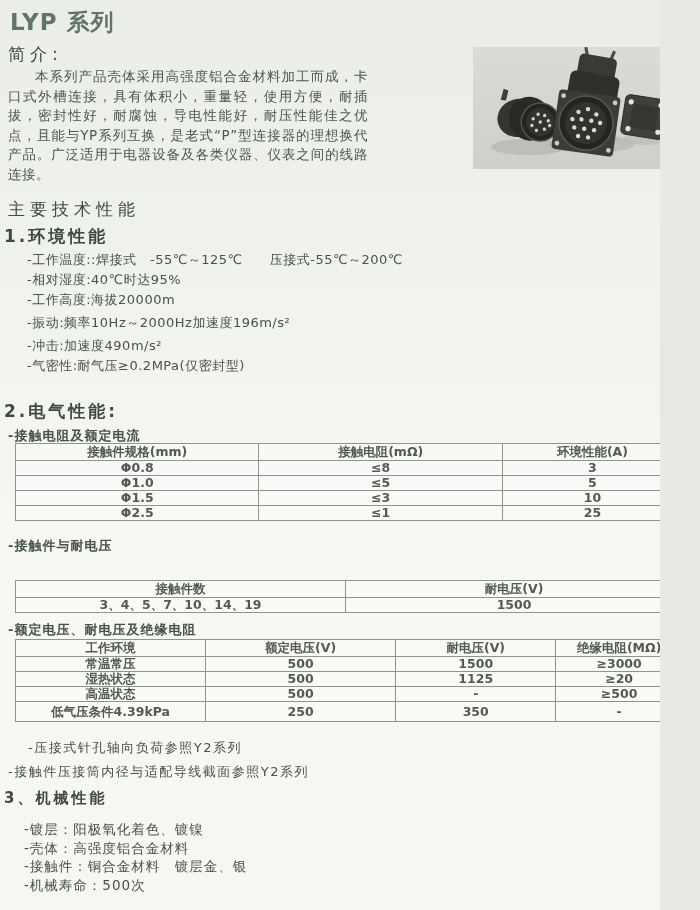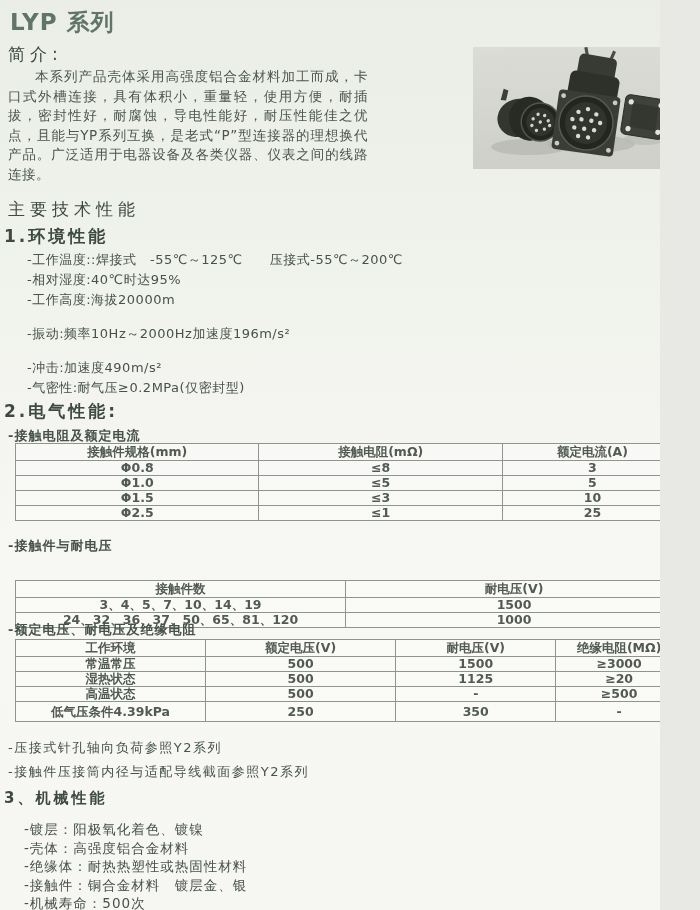--- a/index.html
+++ b/index.html
@@ -12,21 +12,21 @@
     padding-left:44px;
   }
   .title{position:absolute;left:10px;top:7px;font-size:23px;font-weight:bold;color:#5e7568;letter-spacing:1px;}
   .intro-heading{position:absolute;left:8px;top:43px;font-size:17px;letter-spacing:5px;color:#3d4a42;}
   .intro-body{position:absolute;left:8px;top:67px;width:360px;font-size:13.5px;line-height:19.5px;
     text-align:justify;text-indent:2em;color:#4a564e;letter-spacing:0.5px;}
   .photo{position:absolute;left:473px;top:47px;width:202px;height:122px;}
   .sec-heading{position:absolute;font-size:17px;color:#3d4a42;letter-spacing:5px;}
   .num-heading{position:absolute;font-size:17px;color:#3d4a42;letter-spacing:3px;font-weight:bold;}
   .env-items{position:absolute;left:27px;top:250px;font-size:13px;line-height:20px;color:#46524a;letter-spacing:0.5px;}
-  .env-items .gap{margin-top:14px;}
+  .env-items .gap{margin-top:3px;}
   .tbl-label{position:absolute;left:8px;font-size:13px;color:#46524a;letter-spacing:1px;font-weight:bold;}
   table.tbl{position:absolute;left:15px;width:668px;border-collapse:collapse;font-size:12.5px;color:#515b54;
     background:rgba(255,255,255,0.35);}
   table.tbl th,table.tbl td{border:1px solid #8e958d;padding:0 4px;text-align:center;font-weight:bold;height:14px;line-height:14px;}
   table.tbl th{height:16px;}
   table.t3 tr:last-child td{height:19px;}
   .note{position:absolute;left:8px;font-size:13px;color:#46524a;letter-spacing:1.5px;}
   .mech-items{position:absolute;left:24px;top:820px;font-size:13.5px;line-height:18.5px;color:#46524a;letter-spacing:1px;}
 </style>
 </head>
@@ -126,21 +126,21 @@
   </div>
 
   <div class="num-heading" style="left:4px;top:400px;">2.电气性能:</div>
 
   <div class="tbl-label" style="top:427px;">-接触电阻及额定电流</div>
   <table class="tbl t1" style="top:443px;">
     <thead>
       <tr>
         <th style="width:36.5%">接触件规格(mm)</th>
         <th style="width:36.5%">接触电阻(mΩ)</th>
-        <th style="width:27%">额定电流(A)</th>
+        <th style="width:27%">环境性能(A)</th>
       </tr>
     </thead>
     <tbody>
       <tr>
         <td>Φ0.8</td>
         <td>≤8</td>
         <td>3</td>
       </tr>
       <tr>
         <td>Φ1.0</td>
@@ -165,24 +165,20 @@
     <thead>
       <tr>
         <th style="width:49.5%">接触件数</th>
         <th style="width:50.5%">耐电压(V)</th>
       </tr>
     </thead>
     <tbody>
       <tr>
         <td>3、4、5、7、10、14、19</td>
         <td>1500</td>
-      </tr>
-      <tr>
-        <td>24、32、36、37、50、65、81、120</td>
-        <td>1000</td>
       </tr>
     </tbody>
   </table>
 
   <div class="tbl-label" style="top:621px;">-额定电压、耐电压及绝缘电阻</div>
   <table class="tbl t3" style="top:639px;">
     <thead>
       <tr>
         <th style="width:28.5%">工作环境</th>
         <th style="width:28.5%">额定电压(V)</th>
@@ -211,26 +207,25 @@
       </tr>
       <tr>
         <td>低气压条件4.39kPa</td>
         <td>250</td>
         <td>350</td>
         <td>-</td>
       </tr>
     </tbody>
   </table>
 
-  <div class="note" style="top:739px;">-压接式针孔轴向负荷参照Y2系列</div>
+  <div class="note" style="top:739px;margin-left:20px;">-压接式针孔轴向负荷参照Y2系列</div>
   <div class="note" style="top:763px;">-接触件压接筒内径与适配导线截面参照Y2系列</div>
 
   <div class="num-heading" style="left:4px;top:789px;font-size:15px;">3、机械性能</div>
 
   <div class="mech-items">
     <div>-镀层：阳极氧化着色、镀镍</div>
     <div>-壳体：高强度铝合金材料</div>
-    <div>-绝缘体：耐热热塑性或热固性材料</div>
     <div>-接触件：铜合金材料　镀层金、银</div>
     <div>-机械寿命：500次</div>
   </div>
 
 </div>
 
 </body></html>

